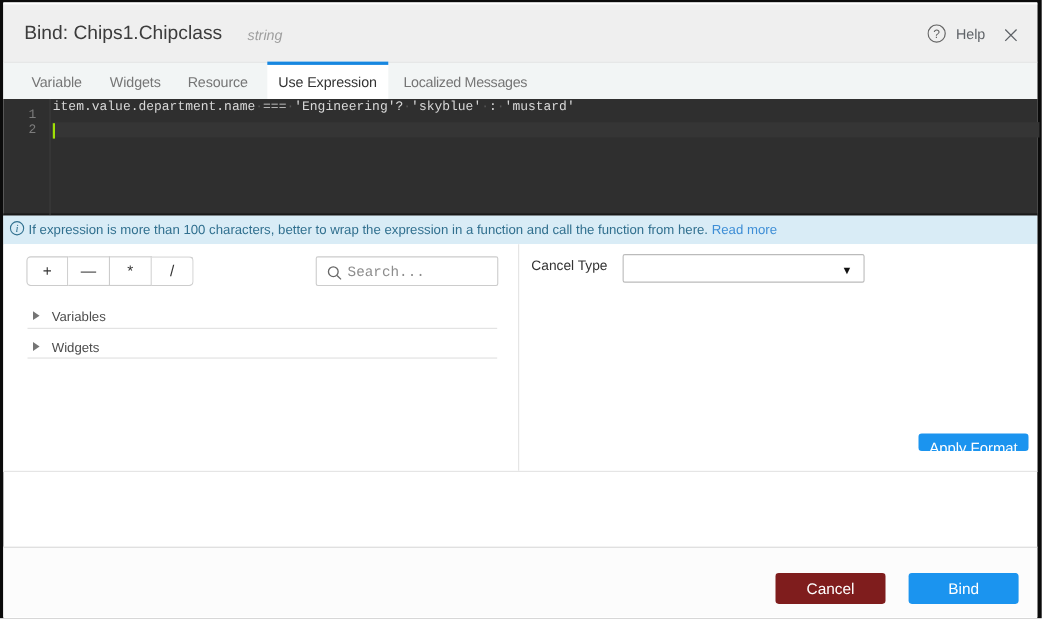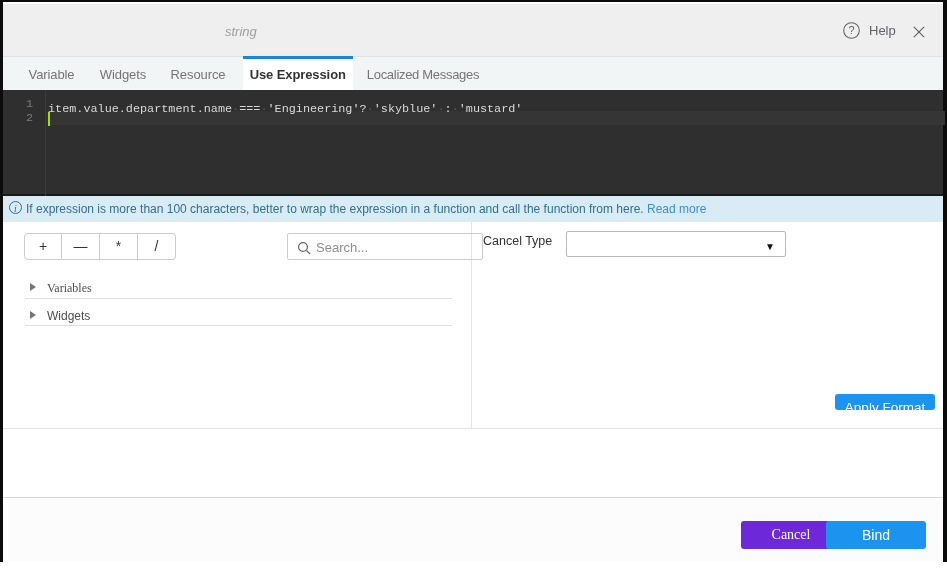--- a/index.html
+++ b/index.html
@@ -8,21 +8,21 @@
   .dialog { position:absolute; left:3px; top:3px; width:940px; height:558.5px; background:#fff; }
 
   .hdr { position:absolute; left:0; top:0; width:940px; height:53px; background:#efefef; }
   .hdr .title { position:absolute; left:19px; top:16px; font-size:17.5px; color:#3c3c3c; }
   .hdr .type { position:absolute; left:212px; top:21px; font-size:13px; font-style:italic; color:#9e9e9e;margin-left:10px; }
   .hdr .help { position:absolute; left:866px; top:20px; color:#5f6368; font-size:13px; }
   .hdr .close { position:absolute; left:905px; top:18px; width:24px; height:24px; }
 
   .tabs { position:absolute; left:0; top:53px; width:940px; height:34px; background:#f2f5f5; border-top:1px solid #e2e2e2;}
   .tab { position:absolute; top:1px; height:33px; line-height:33px; font-size:13px; letter-spacing:-0.1px; color:#757575; text-align:center; white-space:nowrap; }
-  .tab.active { background:#fff; border-top:3px solid #1787e0; top:-1px; height:35px; line-height:32px; color:#333;font-weight:bold; }
+  .tab.active { background:#fff; border-top:3px solid #1787e0; top:-1px; height:35px; line-height:32px; color:#333; }
 
   .editor { position:absolute; left:0; top:87px; width:940px; height:106px; background:#2f2f2f; border-bottom:2px solid #191919; font-family:"Liberation Mono", monospace; font-size:11.8px; }
   .gutter { position:absolute; left:0; top:0; width:43px; height:106px; border-right:1px solid #3c3c3c; }
   .lnum { position:absolute; width:30px; text-align:right; color:#7c7c7c; }
   .codeline { position:absolute; left:45px; color:#d9d9d9; white-space:pre; }
   .ws { color:#565656; }
   .cursor { position:absolute; left:44.5px; width:2px; height:13.5px; background:#9fe005; }
   .activeline { position:absolute; left:44px; top:21px; width:898px; height:14px; background:#353535; }
 
   .info { position:absolute; left:0; top:193px; width:940px; height:26px; background:#d9ecf6; color:#31708f; font-size:13px; }
@@ -31,43 +31,44 @@
   .info a { color:#3e8ed6; text-decoration:none; }
 
   .content { position:absolute; left:0; top:219px; width:940px; height:207px; background:#fff; border-bottom:1px solid #e3e3e3; }
   .vdiv { position:absolute; left:468px; top:0; width:1px; height:206px; background:#e3e3e3; }
 
   .ops { position:absolute; left:21px; top:11px; height:27px; display:flex; }
   .ops .b { width:38px; height:27px; border:1px solid #ccc; border-left:none; background:#fff; font-size:14px; color:#333; text-align:center; line-height:25px; }
   .ops .b:first-child { border-left:1px solid #ccc; border-radius:4px 0 0 4px; }
   .ops .b:last-child { border-radius:0 4px 4px 0; }
 
-  .search { position:absolute; left:284px; top:11px; width:196px; height:27px; border:1px solid #ccc; border-radius:2px; }
+  .search { position:absolute; left:284px; top:11px; width:166px; height:27px; border:1px solid #ccc; border-radius:2px;font-family:Liberation Mono, monospace; }
   .search .ph { position:absolute; left:28px; top:6px; font-size:13px; color:#8d8d8d; }
 
   .trow { position:absolute; left:22px; width:427px; border-bottom:1px solid #e0e0e0; font-size:12px; color:#4d4d4d; }
   .trow .arr { position:absolute; left:5px; top:9px; width:0; height:0; border-left:6px solid #757575; border-top:4px solid transparent; border-bottom:4px solid transparent; }
   .trow .lbl { position:absolute; left:22px; top:5px; }
 
   .ftlabel { position:absolute; left:480px; top:12px; font-size:12.5px; color:#333; }
   .ftsel { position:absolute; left:563px; top:9px; width:220px; height:26px; border:1px solid #bbb; border-radius:2px; background:#fff; }
   .ftsel .car { position:absolute; right:10px; top:9px; font-size:10px; color:#111; }
   .applybtn { position:absolute; left:832px; top:172px; width:100px; height:16px; background:#1b94ef; border-radius:3px; color:#fff; font-size:13.5px; text-align:center; line-height:27px; }
 
   .footer { position:absolute; left:0; top:494px; width:940px; height:64px; background:#fcfcfc; border-top:1px solid #d9d9d9; }
   .btn { position:absolute; top:23px; width:100px; height:28px; border-radius:3px; color:#fff; font-size:14px; text-align:center; line-height:28px; }
-  .cancel { left:738px; background:#6d28d9;font-family:Liberation Serif, serif; }
+  .cancel { left:702px; background:#7f1d1d; }
   .bind { left:823px; background:#1b94ef; }
 </style>
 </head>
 <body>
 <div class="frame"></div>
 <div style="position:absolute;left:3px;top:2px;width:940px;height:1.5px;background:#fff;z-index:5"></div>
 <div class="dialog">
   <div class="hdr">
+    <div class="title">Bind: Chips1.Chipclass</div>
     <div class="type">string</div>
     <svg class="close" style="position:absolute;left:840px;top:19px;width:17px;height:17px" viewBox="0 0 17 17">
         <circle cx="8.5" cy="8.5" r="7.8" fill="none" stroke="#666" stroke-width="1.1"></circle>
         <text x="8.5" y="12.2" font-size="11" fill="#666" text-anchor="middle" font-family="Liberation Sans">?</text>
       </svg>
     <div class="help">Help</div>
     <svg style="position:absolute;left:910px;top:23px;width:12px;height:12px" viewBox="0 0 14 14">
         <path d="M1 1 L13 13 M13 1 L1 13" stroke="#5f6368" stroke-width="1.4"></path>
       </svg>
   </div>
@@ -76,21 +77,21 @@
     <div class="tab" style="left:89px;width:62px;">Widgets</div>
     <div class="tab" style="left:161px;width:68px;">Resource</div>
     <div class="tab active" style="left:239.5px;width:110.5px;">Use Expression</div>
     <div class="tab" style="left:354px;width:132px;letter-spacing:-0.3px;">Localized Messages</div>
   </div>
   <div class="editor">
     <div class="activeline"></div>
     <div class="gutter"></div>
     <div class="lnum" style="top:7px;">1</div>
     <div class="lnum" style="top:21px;">2</div>
-    <div class="codeline" style="top:12px;">item.value.department.name<span class="ws">·</span>===<span class="ws">·</span>'Engineering'?<span class="ws">·</span>'skyblue'<span class="ws">·</span>:<span class="ws">·</span>'mustard'</div>
+    <div class="codeline" style="top:0;">item.value.department.name<span class="ws">·</span>===<span class="ws">·</span>'Engineering'?<span class="ws">·</span>'skyblue'<span class="ws">·</span>:<span class="ws">·</span>'mustard'</div>
     <div class="cursor" style="top:22px;"></div>
   </div>
   <div class="info">
     <div class="icirc">i</div>
     <div class="txt">If expression is more than 100 characters, better to wrap the expression in a function and call the function from here. <a>Read more</a></div>
   </div>
   <div class="content">
     <div class="vdiv"></div>
     <div class="ops">
       <div class="b">+</div>
@@ -100,21 +101,21 @@
     </div>
     <div class="search">
       <svg style="position:absolute;left:9px;top:7px;width:14px;height:14px" viewBox="0 0 14 14">
           <circle cx="6" cy="6" r="4.4" fill="none" stroke="#666" stroke-width="1.2"></circle>
           <path d="M9.4 9.4 L13 13" stroke="#666" stroke-width="1.2"></path>
         </svg>
       <div class="ph">Search...</div>
     </div>
     <div class="trow" style="top:55px;height:22px;">
         <div class="arr" style="top:6px;"></div>
-        <div class="lbl" style="top:4px;font-family:Liberation Serif, serif;">Variables</div>
+        <div class="lbl" style="top:4px;">Variables</div>
       </div>
     <div class="trow" style="top:77px;height:27px;">
         <div class="arr" style="top:12px;"></div>
         <div class="lbl" style="top:10px;">Widgets</div>
       </div>
     <div class="ftlabel">Cancel Type</div>
     <div class="ftsel">
         <div class="car">▼</div>
       </div>
     <div class="applybtn">Apply Format</div>

